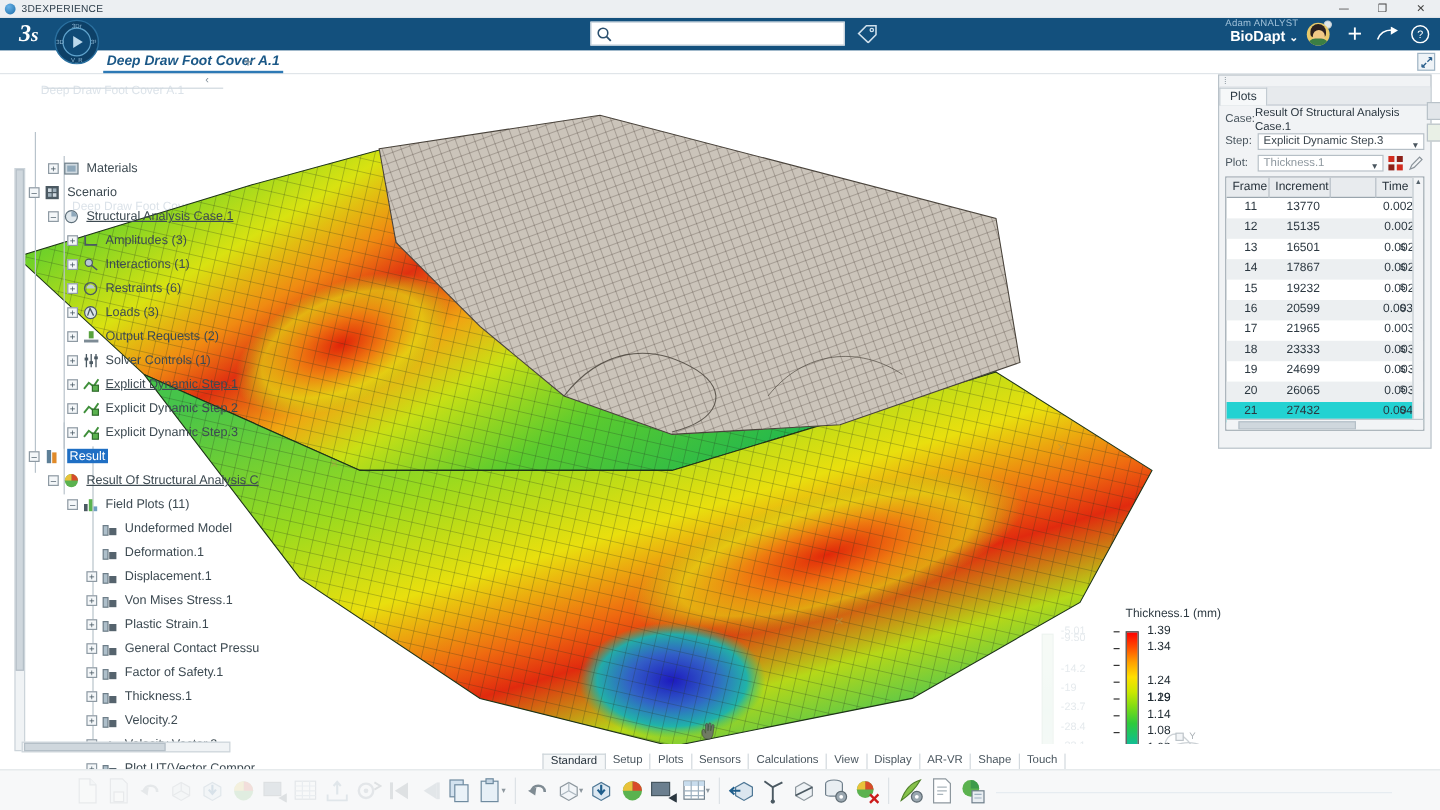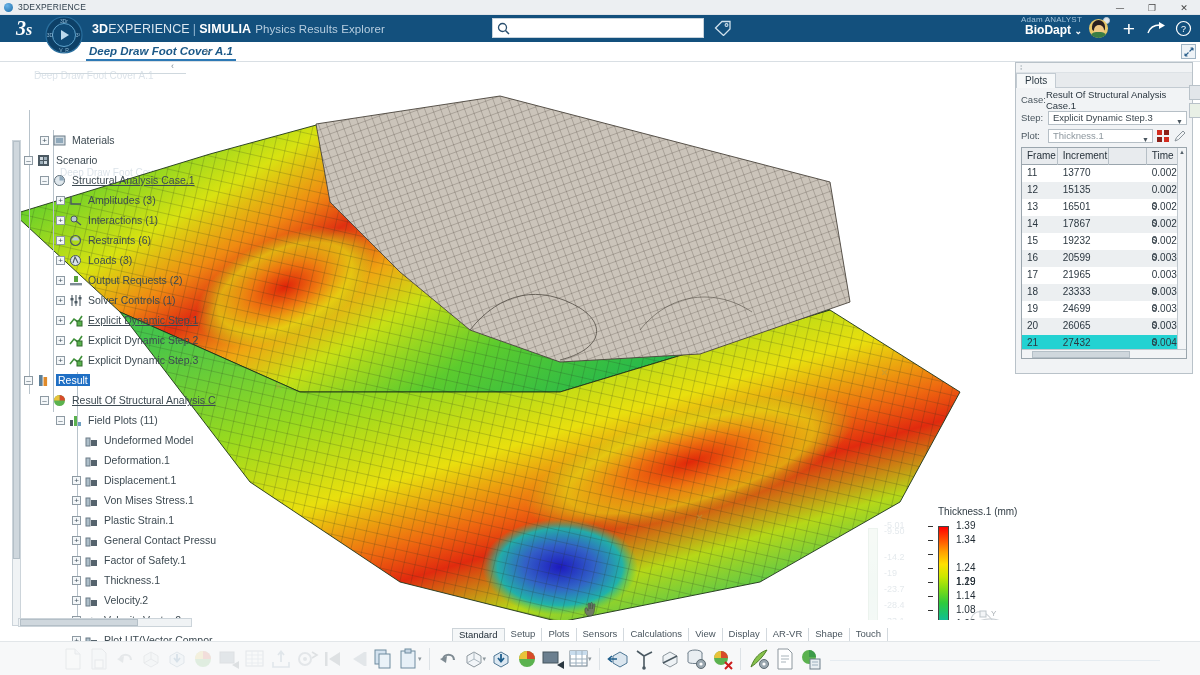--- a/index.html
+++ b/index.html
@@ -173,21 +173,21 @@
   .mini-ico { width:14px; height:14px; margin-left:3px; flex:0 0 14px; }
 
   .tbl { margin:4px 5px 0 5px; border:1px solid #9aa5ad; background:#fff; height:212px; position:relative; overflow:hidden; }
   .tbl .thead { display:flex; height:17px; background:#e8ebee; border-bottom:1px solid #9aa5ad; }
   .tbl .thead div {
     font-size:10px; color:#26313a; line-height:16px; padding-left:5px;
     border-right:1px solid #b6bfc6; height:17px;
   }
   .c1 { width:40px; } .c2 { width:58px; } .c3 { width:42px; } .c4 { width:44px; }
   .tbl .trow { display:flex; height:17px; }
-  .tbl .trow div { font-size:10px; color:#2b3740; line-height:16px; padding-left:5px; height:32px; }
+  .tbl .trow div { font-size:10px; color:#2b3740; line-height:16px; padding-left:5px; height:32px;text-align:center; }
   .tbl .trow.alt { background:#eceff1; }
   .tbl .trow.sel { background:#23d2d2; }
   .tbl .vsb { position:absolute; right:0; top:0; width:9px; height:212px; background:#f2f4f6; border-left:1px solid #c0c8ce; }
   .tbl .vsb .ar { height:9px; text-align:center; font-size:6px; color:#55626b; line-height:9px; }
   .tbl .hsb { position:absolute; left:0; bottom:0; width:168px; height:9px; background:#f2f4f6; border-top:1px solid #c0c8ce; }
   .tbl .hsb .th { position:absolute; left:10px; top:1px; width:98px; height:7px; background:#cfd7dd; border:1px solid #b4bfc7; }
   .dock-side { position:absolute; right:-12px; top:22px; width:15px; }
   .dock-side div { width:15px; height:15px; margin-bottom:3px; background:#e2e6ea; border:1px solid #b9c2c9; }
 
   
@@ -256,23 +256,20 @@
         <circle cx="24" cy="24" r="18" fill="#0d4067" stroke="#2a6f9e" stroke-width="1.2"></circle>
         <circle cx="24" cy="24" r="11.5" fill="#0f4a76" stroke="#5fa3cd" stroke-width="1"></circle>
         <polygon points="21,19 21,29 29,24" fill="#bcd9ec"></polygon>
         <text x="24" y="12" font-size="5" fill="#8fb8d4" text-anchor="middle" font-family="Liberation Sans">3Dr</text>
         <text x="10" y="26" font-size="5" fill="#8fb8d4" text-anchor="middle" font-family="Liberation Sans">3D</text>
         <text x="38" y="26" font-size="5" fill="#8fb8d4" text-anchor="middle" font-family="Liberation Sans">3³</text>
         <text x="24" y="41" font-size="5" fill="#8fb8d4" text-anchor="middle" font-family="Liberation Sans">V_R</text>
       </svg>
     </div>
 
-    <div class="brand">
-      <b>3D</b><span class="lite">EXPERIENCE</span><span class="sep">|</span><b>SIMULIA</b><span class="sub">Physics Results Explorer</span>
-    </div>
 
     <div class="searchwrap">
       <span class="srch-ico">
         <svg width="13" height="13" viewBox="0 0 13 13">
             <circle cx="5.5" cy="5.5" r="4" fill="none" stroke="#2a4f6e" stroke-width="1.3"></circle>
             <line x1="8.5" y1="8.5" x2="12" y2="12" stroke="#2a4f6e" stroke-width="1.5"></line>
           </svg>
       </span>
     </div>
     <span class="tag-ico">

